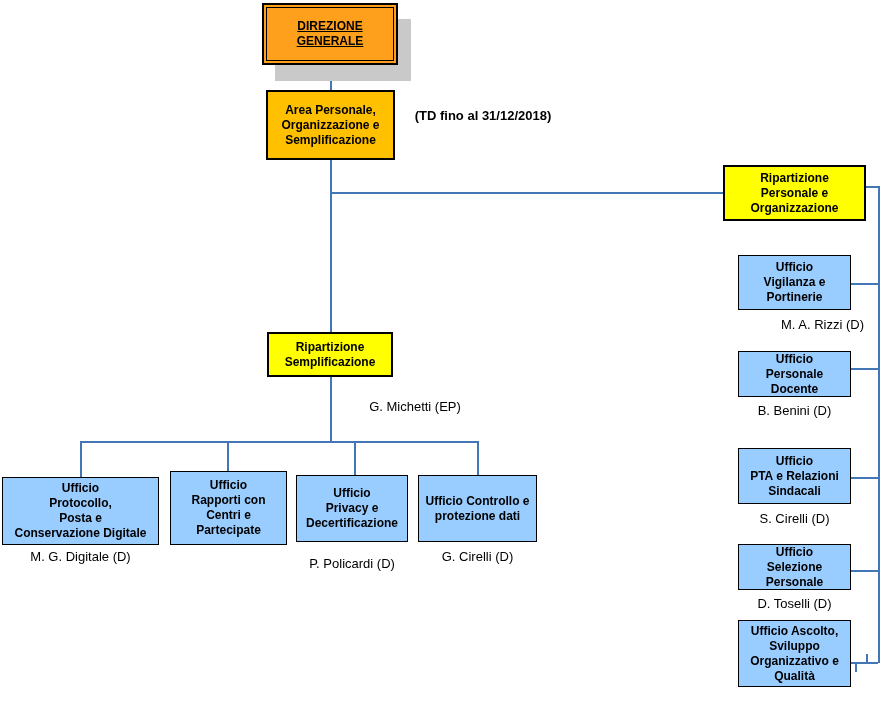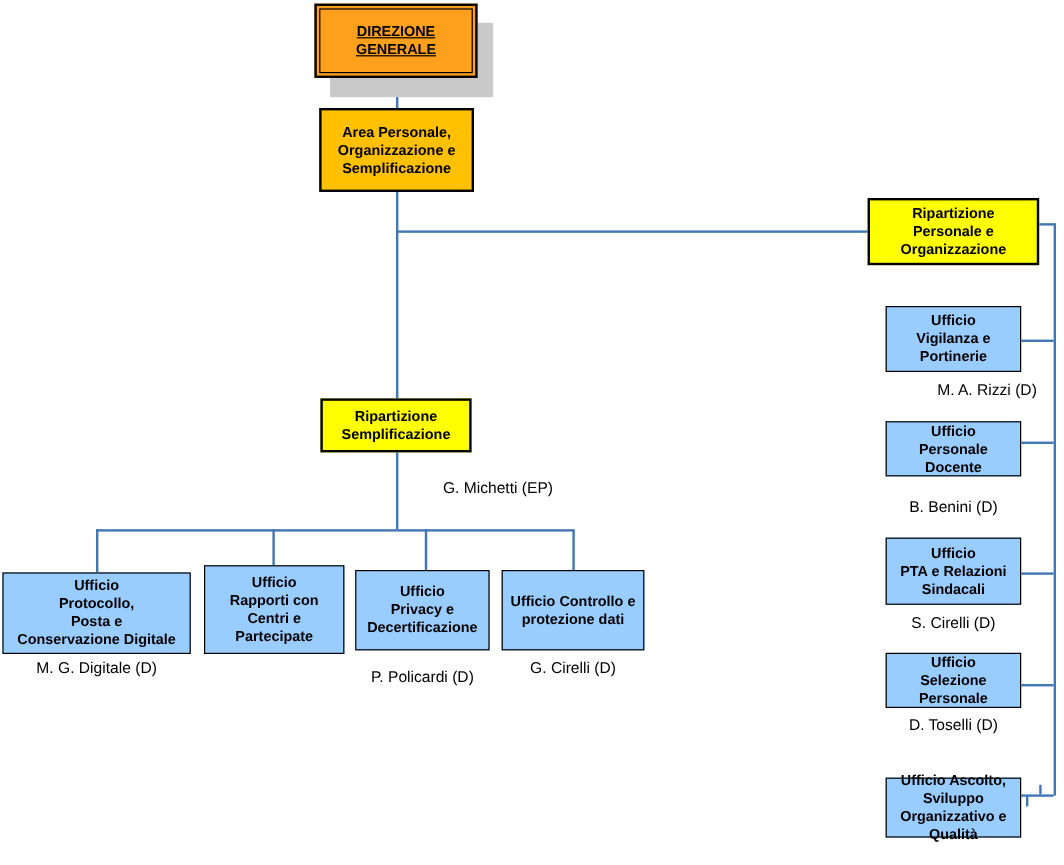--- a/index.html
+++ b/index.html
@@ -98,57 +98,58 @@
 GENERALE</span>
     </div>
   </div>
 
   <div class="node area" style="left:266px; top:90px; width:129px; height:70px;">
     <span class="box-label">Area Personale,
 Organizzazione e
 Semplificazione</span>
   </div>
   <div class="caption bold" style="left:398px; top:108px; width:170px;">
+    <div>(TD fino al 31/12/2018)</div>
   </div>
 
   <div class="node ripartizione" style="left:723px; top:165px; width:143px; height:56px;">
     <span class="box-label">Ripartizione
 Personale e
 Organizzazione</span>
   </div>
 
   <div class="node ufficio" style="left:738px; top:255px; width:113px; height:55px;">
     <span class="box-label">Ufficio
 Vigilanza e
 Portinerie</span>
   </div>
   <div class="caption" style="left:766px; top:317px; width:113px;">M. A. Rizzi (D)</div>
 
   <div class="node ufficio" style="left:738px; top:351px; width:113px; height:46px;">
     <span class="box-label">Ufficio
 Personale
 Docente</span>
   </div>
-  <div class="caption" style="left:738px; top:403px; width:113px;margin-top:12px;">B. Benini (D)</div>
+  <div class="caption" style="left:738px; top:403px; width:113px;">B. Benini (D)</div>
 
   <div class="node ufficio" style="left:738px; top:448px; width:113px; height:56px;">
     <span class="box-label">Ufficio
 PTA e Relazioni
 Sindacali</span>
   </div>
   <div class="caption" style="left:738px; top:511px; width:113px;">S. Cirelli (D)</div>
 
   <div class="node ufficio" style="left:738px; top:544px; width:113px; height:46px;">
     <span class="box-label">Ufficio
 Selezione
 Personale</span>
   </div>
   <div class="caption" style="left:738px; top:596px; width:113px;">D. Toselli (D)</div>
 
-  <div class="node ufficio" style="left:738px; top:648px; width:113px; height:50px;justify-content:center;">
+  <div class="node ufficio" style="left:738px; top:620px; width:113px; height:67px;justify-content:center;">
     <span class="box-label">Ufficio Ascolto,
 Sviluppo
 Organizzativo e
 Qualità</span>
   </div>
   <div class="caption" style="left:738px; top:723px; width:113px;">S. Tosi (D)</div>
 
   <div class="node ripartizione" style="left:267px; top:332px; width:126px; height:45px;">
     <span class="box-label">Ripartizione
 Semplificazione</span>

